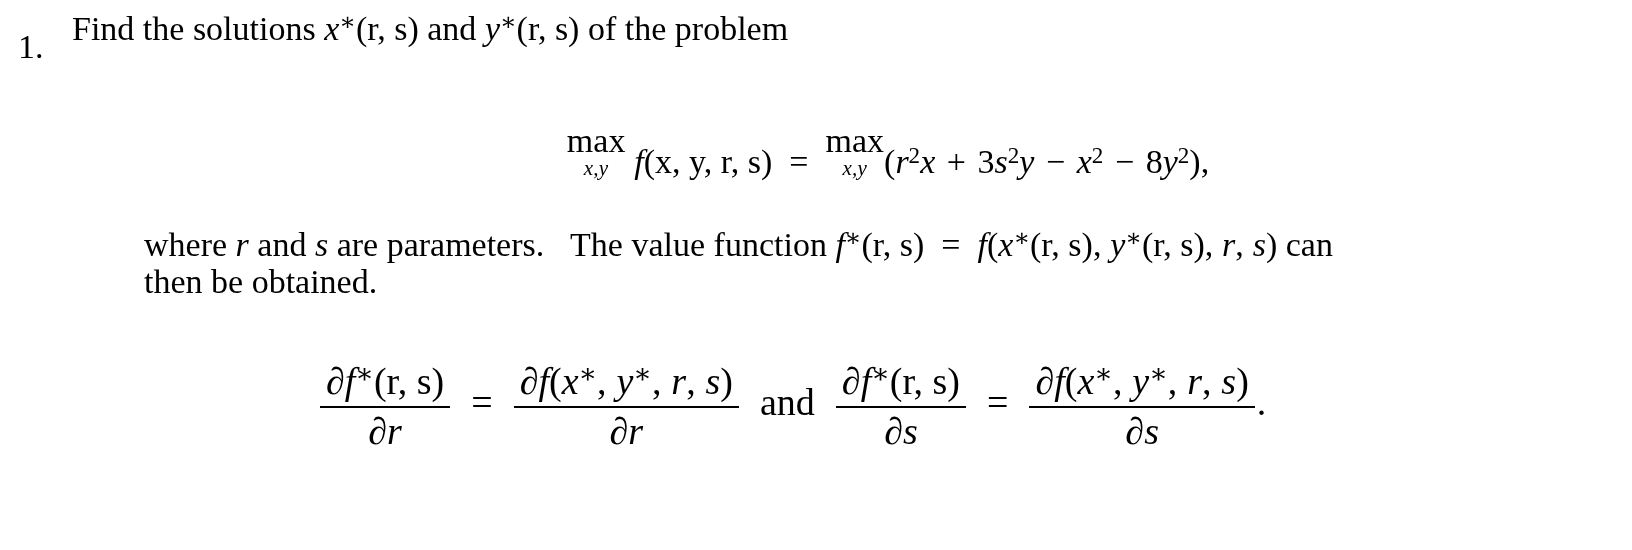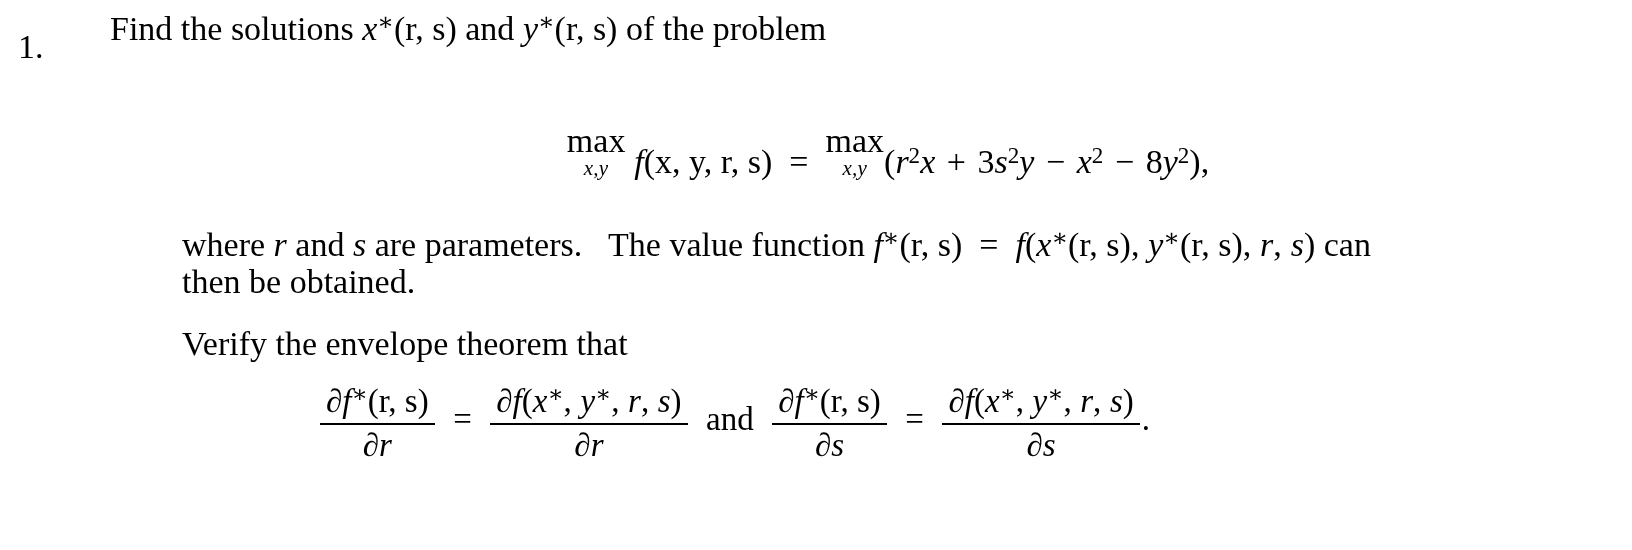--- a/index.html
+++ b/index.html
@@ -42,21 +42,20 @@
     left: 72px;
     top: 0;
     width: 1530px;
   }
 
   .para {
     font-size: 34px;
     line-height: 44px;
     text-align: left;
     white-space: nowrap;
-    margin-left: 38px;
   }
   .para.wrap { white-space: normal; }
 
   
   .m {
     font-family: "Liberation Serif", "DejaVu Serif", serif;
     font-style: italic;
   }
   .mup { font-style: normal; }
   .num { font-style: normal; }
@@ -129,22 +128,22 @@
   
   .display-eq {
     position: absolute;
     width: 1632px;
     text-align: center;
     font-size: 34px;
     white-space: nowrap;
   }
   #display-eq-1 { top: 104px; }
   #display-eq-2 {
-    top: 382px;
-    font-size: 33px;
+    top: 360px;
+    font-size: 38px;
     text-align: left;
     left: 0;
     padding-left: 318px;
     width: 1314px;
   }
 
   #para-where  { position: absolute; left: 72px; top: 216px; width: 1530px; }
   #para-then   { position: absolute; left: 72px; top: 260px; }
   #para-verify { position: absolute; left: 72px; top: 322px; }
 </style>
@@ -172,21 +171,20 @@
           <span class="oplimits">x,y</span>
         </span><span class="paren">(</span><span class="m">r</span><span class="sup">2</span><span class="m">x</span><span class="spm"></span><span class="op">+</span><span class="spm"></span><span class="num">3</span><span class="m">s</span><span class="sup">2</span><span class="m">y</span><span class="spm"></span><span class="op">−</span><span class="spm"></span><span class="m">x</span><span class="sup">2</span><span class="spm"></span><span class="op">−</span><span class="spm"></span><span class="num">8</span><span class="m">y</span><span class="sup">2</span><span class="paren">)</span><span class="op">,</span>
       </div>
 
       <div class="para wrap" id="para-where">
         <span>where </span><span class="m">r</span><span> and </span><span class="m">s</span><span> are parameters.</span><span class="spw"></span><span class="sp"></span><span>The value function </span><span class="m">f</span><span class="star">∗</span><span class="paren">(r, s)</span><span class="spw"></span><span class="op">=</span><span class="spw"></span><span class="m">f</span><span class="paren">(</span><span class="m">x</span><span class="star">∗</span><span class="paren">(r, s)</span><span class="op">,</span><span class="sp"></span><span class="m">y</span><span class="star">∗</span><span class="paren">(r, s)</span><span class="op">,</span><span class="sp"></span><span class="m">r</span><span class="op">,</span><span class="sp"></span><span class="m">s</span><span class="paren">)</span><span> can</span>
       </div>
 
       <div class="para" id="para-then">then be obtained.</div>
 
-      <div class="para" id="para-verify">Verify the envelope theorem that</div>
 
     </div>
   </div>
 
   <div class="display-eq" id="display-eq-2">
 
     <span class="frac">
       <span class="fnum"><span class="m">∂</span><span class="m">f</span><span class="star">∗</span><span class="paren">(r, s)</span></span>
       <span class="fbar"></span>
       <span class="fden"><span class="m">∂</span><span class="m">r</span></span>

